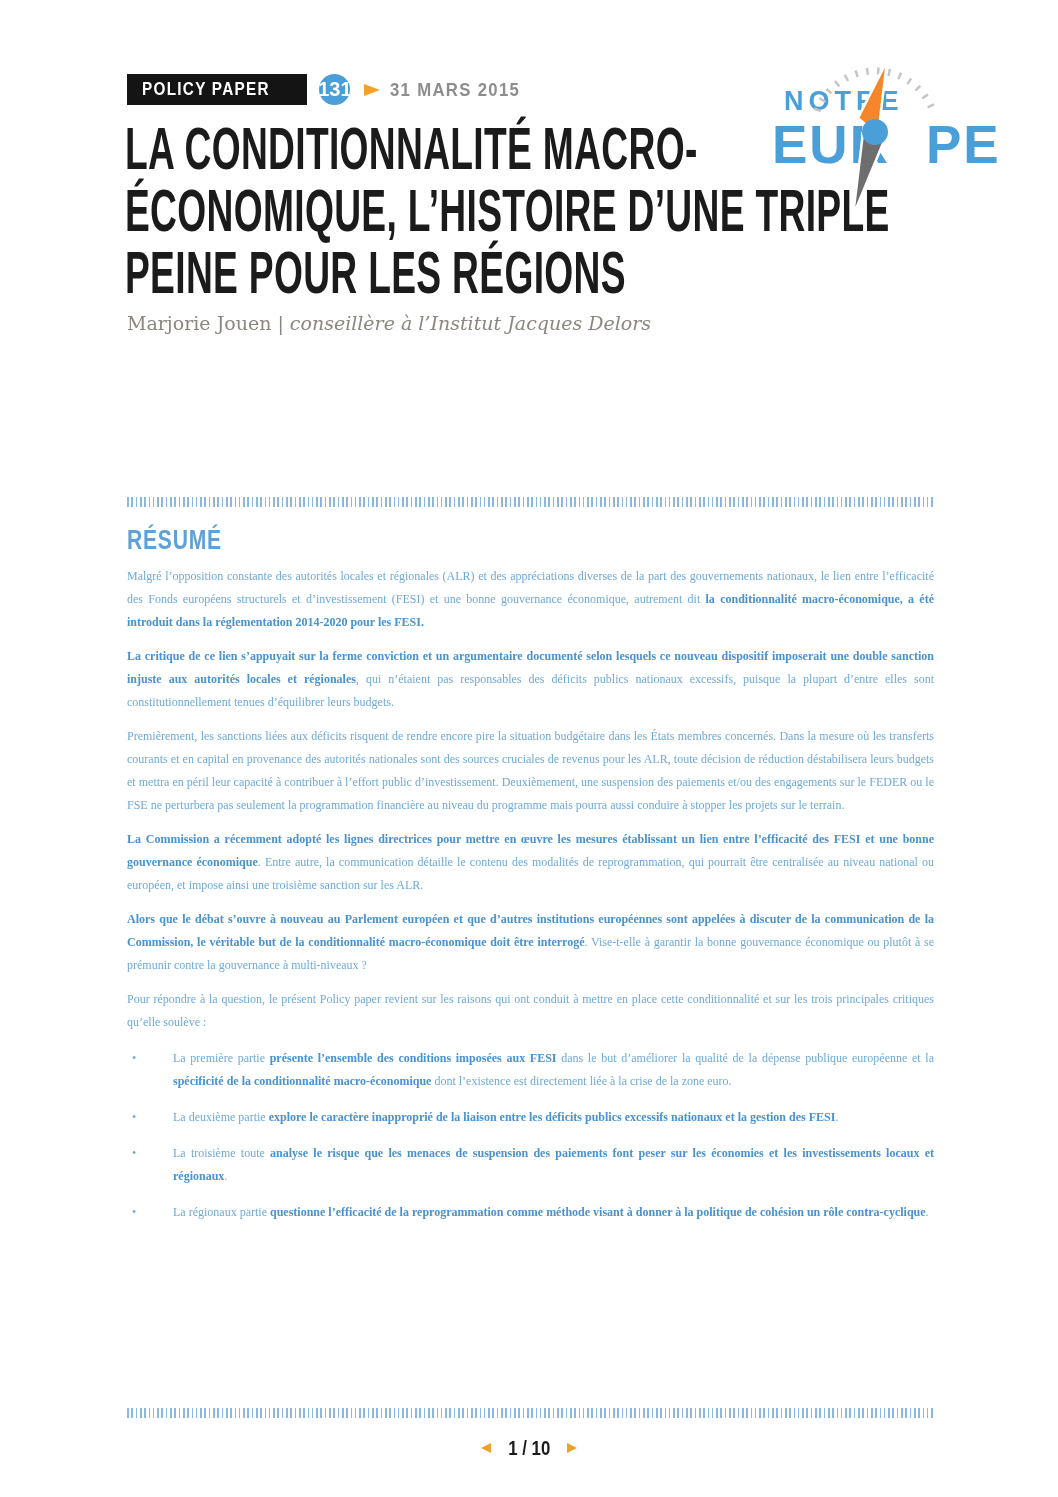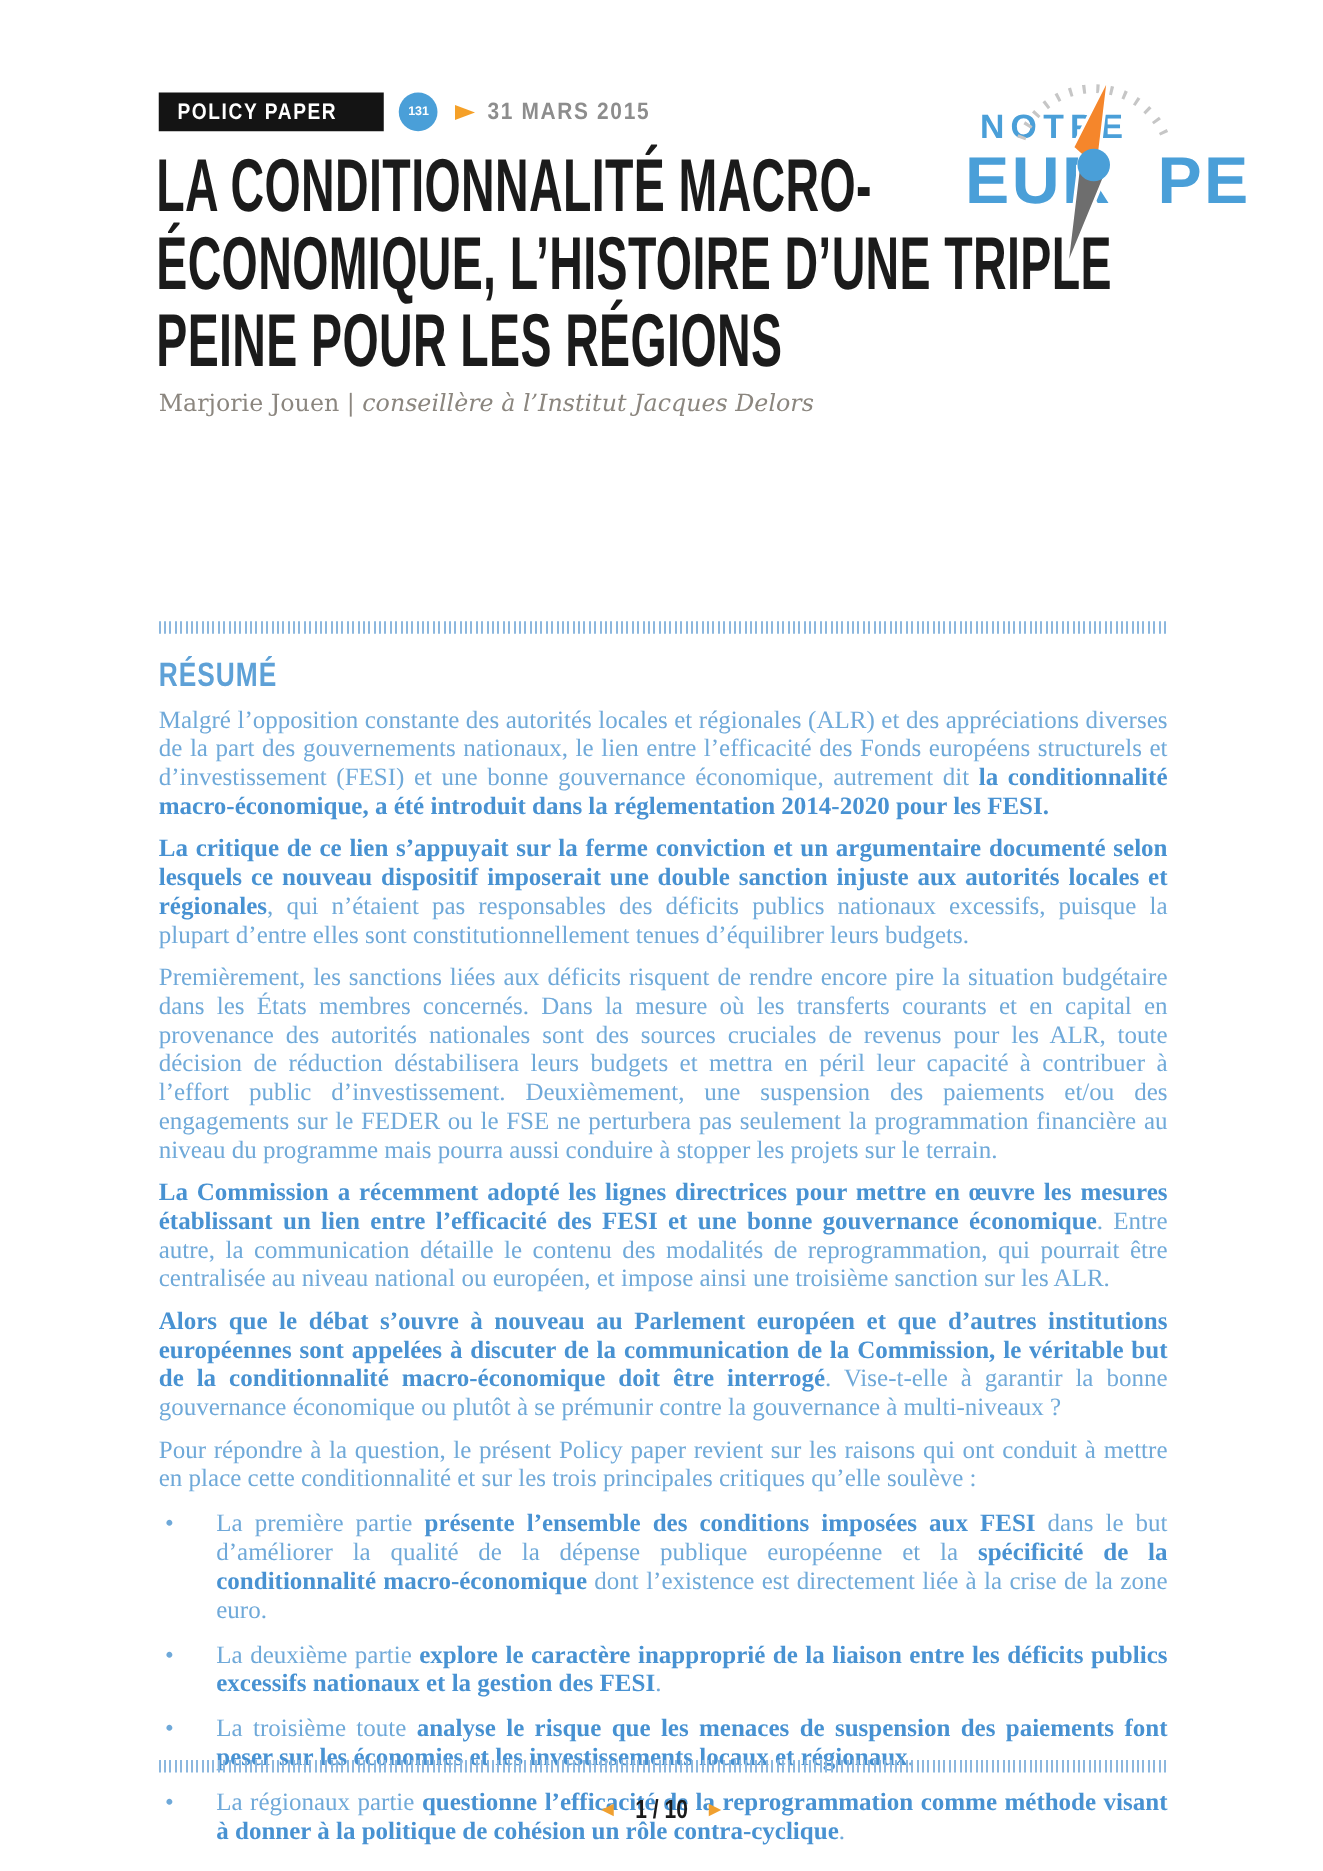--- a/index.html
+++ b/index.html
@@ -7,21 +7,21 @@
   .page {
     position:relative; width:1058px; height:1497px; margin:16px auto;
     background:#ffffff; overflow:hidden;
     font-family:"Liberation Sans", sans-serif;
   }
   
   .header-row { position:absolute; left:127px; top:58px; height:31px; display:flex; align-items:center; }
   .badge { background:#141414; color:#ffffff; height:31px; display:flex; align-items:center; padding:0 15px; }
   .badge span { font-weight:700; font-size:18px; letter-spacing:1.5px; transform:scaleX(0.85); transform-origin:0 50%; white-space:nowrap; }
   .issue-circle { width:31px; height:31px; border-radius:50%; background:#4a9fd8; color:#fff;
-    display:flex; align-items:center; justify-content:center; font-weight:700; font-size:10px; margin-left:12px; }
+    display:flex; align-items:center; justify-content:center; font-weight:700; font-size:20px; margin-left:12px; }
   .hdr-arrow { width:0; height:0; border-top:6px solid transparent; border-bottom:6px solid transparent;
     border-left:16px solid #f5a028; margin-left:14px; }
   .hdr-date { color:#8d8d8d; font-weight:700; font-size:19px; letter-spacing:1.5px; margin-left:10px;
     transform:scaleX(0.88); transform-origin:0 50%; white-space:nowrap; }
   
   .logo { position:absolute; left:720px; top:46px; width:300px; height:125px; z-index:3; }
   .logo-notre { position:absolute; left:64px; top:24px; color:#4a9fd8; font-weight:700; font-size:27px; letter-spacing:5px; }
   .logo-europe { position:absolute; left:52px; top:52px; color:#4a9fd8; font-weight:700; font-size:53px; letter-spacing:2px; display:flex; }
   .logo-europe .gap { width:36px; }
   .logo-institut { position:absolute; left:0px; top:88px; display:flex; align-items:center; }
@@ -40,21 +40,21 @@
   .author .role { font-style:italic; color:#8b867f; }
   
   .dotted-sep { position:absolute; left:127px; width:807px; height:10px;
     background:repeating-linear-gradient(90deg,#8cb7de 0 1.6px,transparent 1.6px 4.3px); }
   .sep-top { top:481px; }
   .sep-bottom { top:1392px; }
   
   .resume-heading { position:absolute; left:127px; top:509px; color:#5ea1d7; font-weight:700; font-size:27px;
     letter-spacing:1px; transform:scaleX(0.78); transform-origin:0 50%; white-space:nowrap; }
   .resume-body { position:absolute; left:127px; top:549px; width:807px;
-    font-family:"Liberation Serif", serif; font-size:20px; line-height:23px; color:#6fa9d9; text-align:justify; }
+    font-family:"Liberation Serif", serif; font-size:12px; line-height:23px; color:#6fa9d9; text-align:justify; }
   .resume-body p.para { margin-bottom:11px; }
   .resume-body .b { font-weight:700; color:#4892d2; }
   .bullets { margin-top:13px; }
   .bullet { position:relative; padding-left:46px; margin-bottom:13px; }
   .bullet-marker { position:absolute; left:5px; top:0; color:#6fa9d9; }
   
   .footer { position:absolute; left:0; top:1420px; width:100%; display:flex; align-items:center; justify-content:center; }
   .pg-arrow-left { width:0; height:0; border-top:5px solid transparent; border-bottom:5px solid transparent;
     border-right:10px solid #f0a030; margin-right:12px; }
   .pg-arrow-right { width:0; height:0; border-top:5px solid transparent; border-bottom:5px solid transparent;

